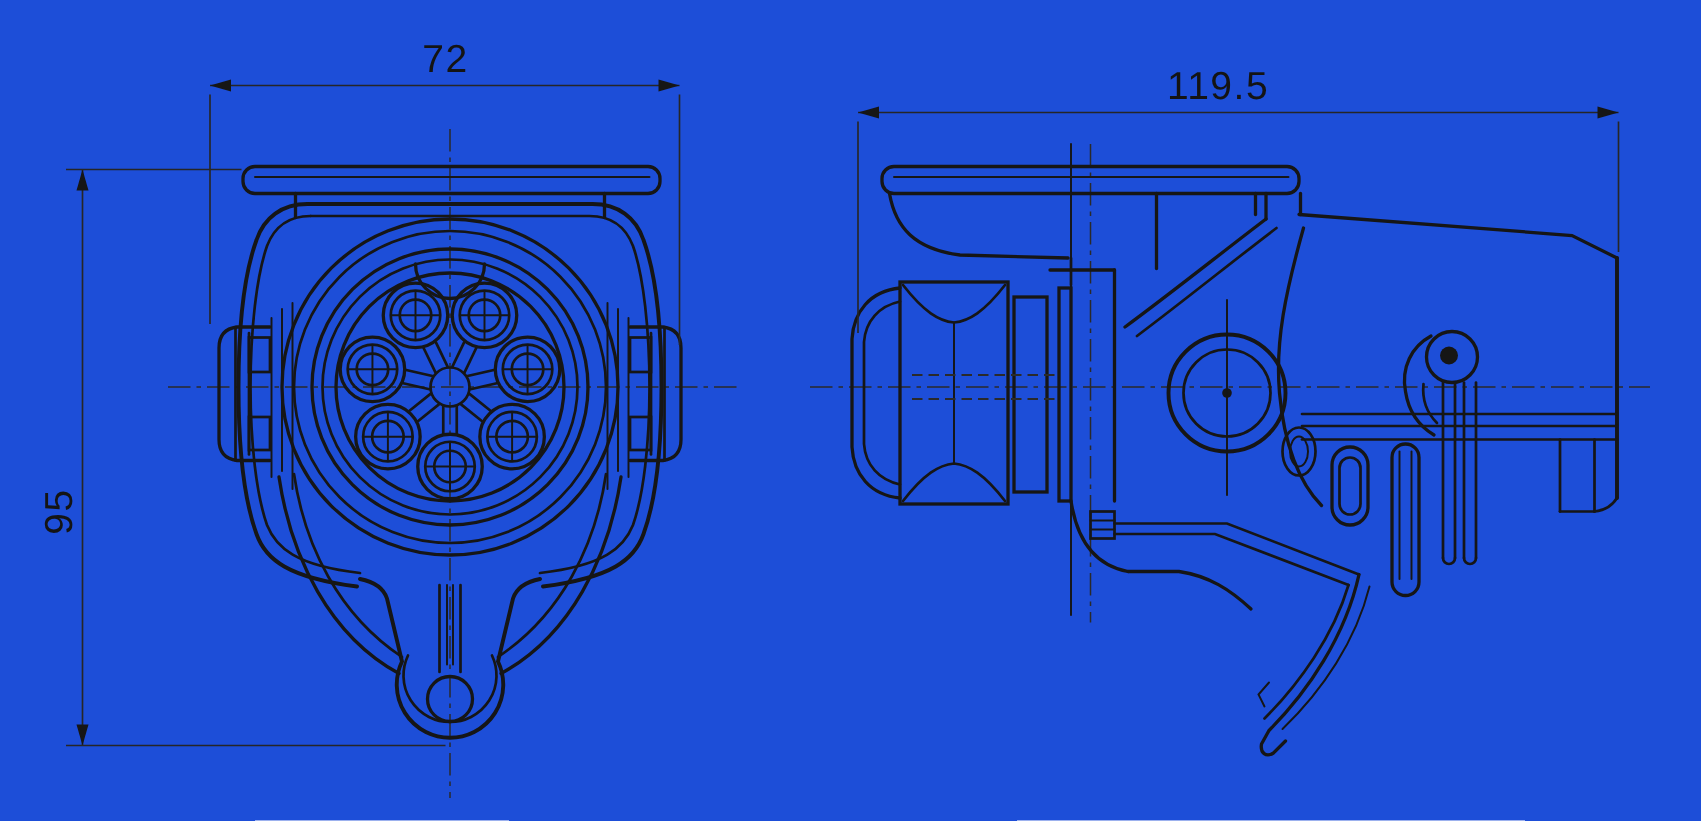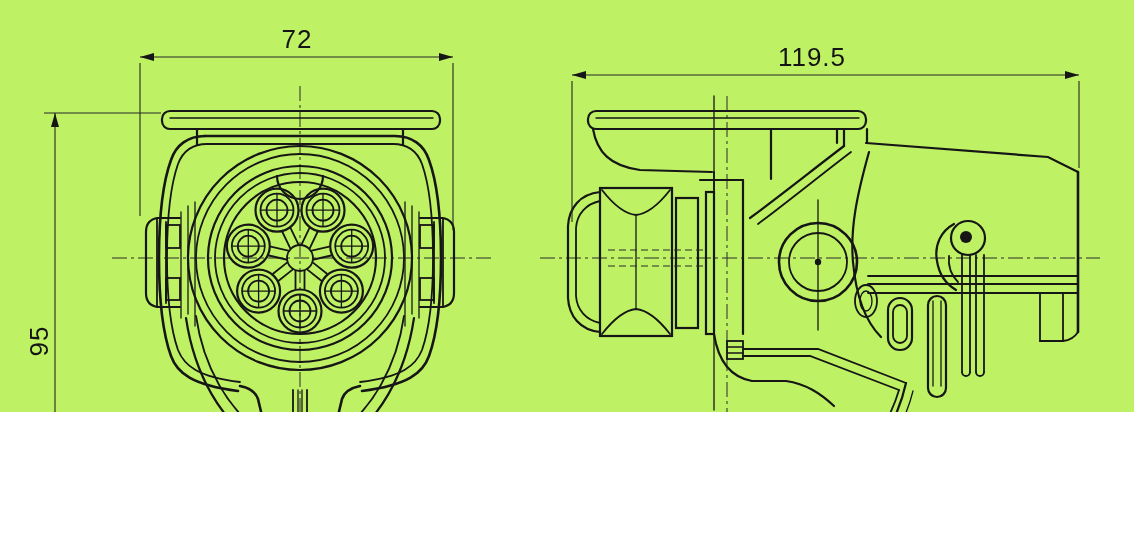--- a/index.html
+++ b/index.html
@@ -1,16 +1,16 @@
 <!DOCTYPE html>
 <html><head>
 <meta charset="utf-8">
 <style>
   html,body{margin:0;padding:0;background:#ffffff;}
-  .stage{position:relative;width:1134px;height:412px;background:#bef264;overflow:hidden;
+  .stage{position:relative;width:1134px;height:547px;background:#1d4ed8;overflow:hidden;
          font-family:"Liberation Sans",sans-serif;}
   svg{position:absolute;top:0;left:0;}
   .dim-text{font-family:"Liberation Sans",sans-serif;font-size:26px;fill:#141414;letter-spacing:1px;}
   
   .s-heavy{stroke:#161616;stroke-width:2.6;fill:none;stroke-linecap:round;}
   .s-main{stroke:#161616;stroke-width:2.2;fill:none;stroke-linecap:round;}
   .s-med{stroke:#161616;stroke-width:1.8;fill:none;stroke-linecap:round;}
   .s-thin{stroke:#161616;stroke-width:1.3;fill:none;stroke-linecap:round;}
   .s-dim{stroke:#262626;stroke-width:1.1;fill:none;}
   .s-center{stroke:#2a2a2a;stroke-width:1;fill:none;stroke-dasharray:15 4 3 4;}

